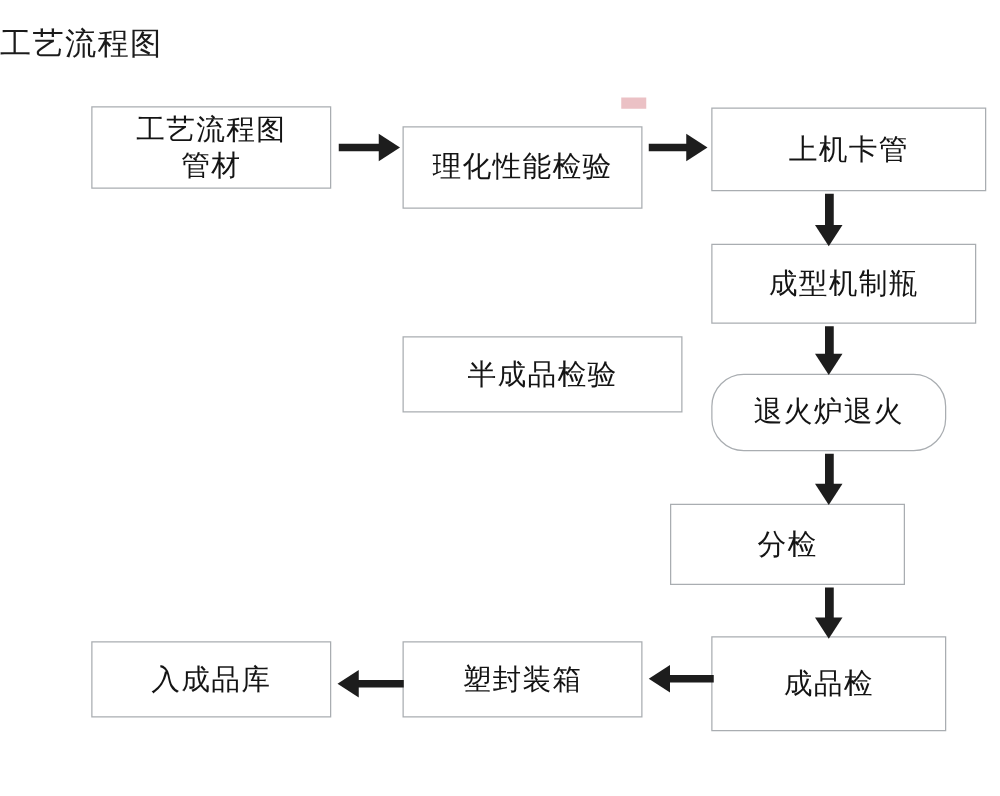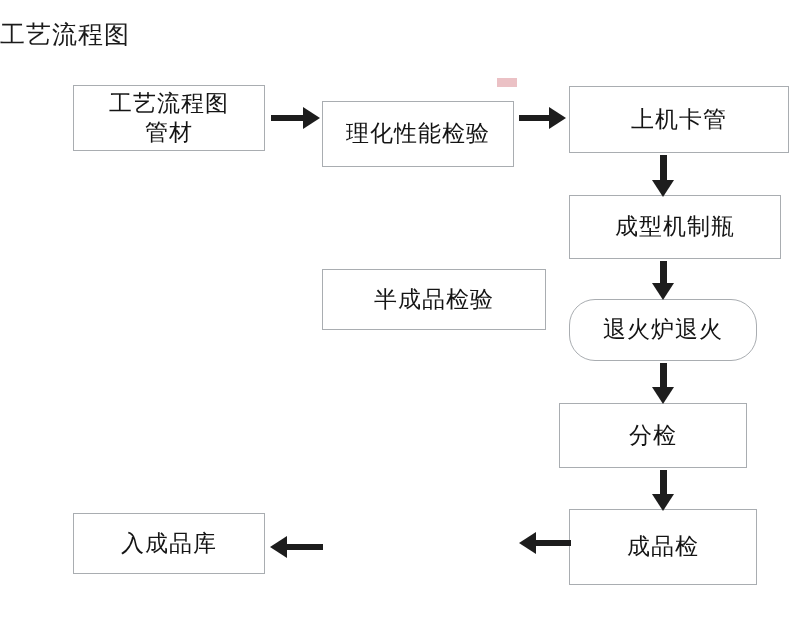--- a/index.html
+++ b/index.html
@@ -104,32 +104,35 @@
   </div>
 
   <div class="node" style="left:569px; top:195px; width:212px; height:64px;">
     <span class="label">成型机制瓶</span>
   </div>
 
   <div class="node" style="left:569px; top:299px; width:188px; height:62px;border-radius:26px;">
     <span class="label">退火炉退火</span>
   </div>
 
-  <div class="node" style="left:559px; top:403px; width:188px; height:65px;">
+  <div class="node" style="left:536px; top:403px; width:188px; height:65px;">
     <span class="label">分检</span>
   </div>
 
   <div class="node" style="left:569px; top:509px; width:188px; height:76px;">
     <span class="label">成品检</span>
   </div>
 
   <div class="node" style="left:322px; top:252px; width:224px; height:61px;margin-top:17px;">
     <span class="label">半成品检验</span>
   </div>
 
+  <div class="node" style="left:322px; top:513px; width:192px; height:61px;">
+    <span class="label">塑封装箱</span>
+  </div>
 
   <div class="node" style="left:73px; top:513px; width:192px; height:61px;">
     <span class="label">入成品库</span>
   </div>
 
   <div class="hline" style="left:271px; top:115px; width:34px;"></div>
   <div class="arrow-right" style="left:303px; top:107px;"></div>
 
   <div class="hline" style="left:519px; top:115px; width:32px;"></div>
   <div class="arrow-right" style="left:549px; top:107px;"></div>

